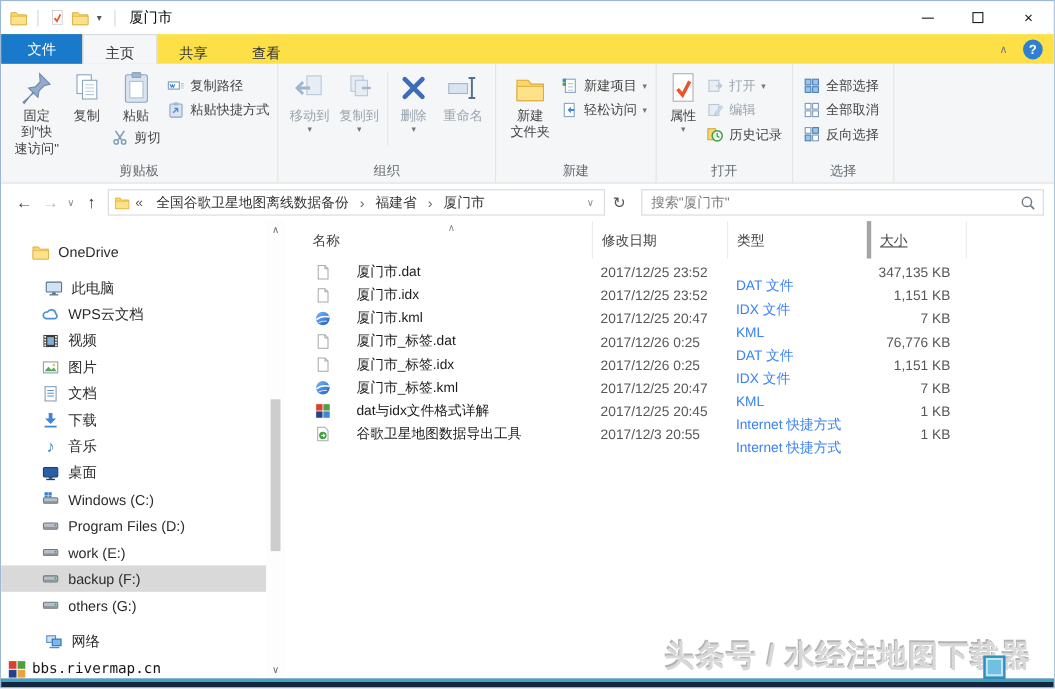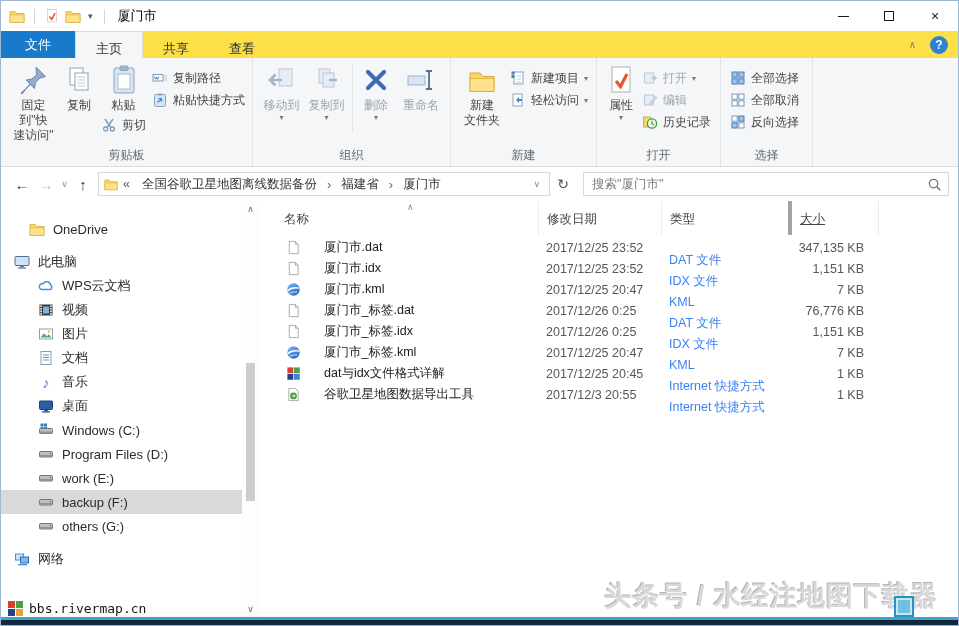--- a/index.html
+++ b/index.html
@@ -69,21 +69,21 @@
   .searchbox input { width:100%; height:100%; border:none; outline:none; padding:0 28px 0 8px;
                      font-size:12.5px; color:#333; font-family:"Liberation Sans",sans-serif; background:transparent; }
   .searchbox input::placeholder { color:#7c7c7c; opacity:1; }
   .mag { position:absolute; right:6px; top:4px; width:15px; height:15px; }
 
   
   .content { position:absolute; top:200px; left:0; right:0; bottom:8px; display:flex; background:#fff; }
 
   .sidebar { width:258px; flex:none; position:relative; padding-top:16px; }
   .tree-item { width:241px; height:24px; display:flex; align-items:center; gap:8px;
-               padding-left:13px; font-size:13px; color:#2b2b2b; }
+               padding-left:40px; font-size:13px; color:#2b2b2b; }
   .tree-item.child { padding-left:37px; }
   .tree-item.od { padding-left:28px; }
   .tree-item.selected { background:var(--selection-gray,#d9d9d9); }
   .gap-top { margin-top:9px; }
   .tico { width:16px; height:16px; flex:none; }
   .music-glyph { width:16px; text-align:center; color:#3f86d8; font-size:15px; flex:none; }
 
   .sb-scroll { position:absolute; right:0; top:0; bottom:0; width:17px; background:#fdfdfd; }
   .sb-arrow { position:absolute; left:0; width:17px; height:16px; text-align:center;
               font-size:9px; color:#6f6f6f; line-height:16px; }
@@ -594,20 +594,26 @@
           </svg>
         <span>图片</span>
       </div>
       <div class="tree-item child">
         <svg class="tico">
             <use href="#i-doc"></use>
           </svg>
         <span>文档</span>
       </div>
       <div class="tree-item child">
+        <svg class="tico">
+            <use href="#i-download"></use>
+          </svg>
+        <span>下载</span>
+      </div>
+      <div class="tree-item child">
         <span class="music-glyph">♪</span>
         <span>音乐</span>
       </div>
       <div class="tree-item child">
         <svg class="tico">
             <use href="#i-desktop"></use>
           </svg>
         <span>桌面</span>
       </div>
       <div class="tree-item child">

